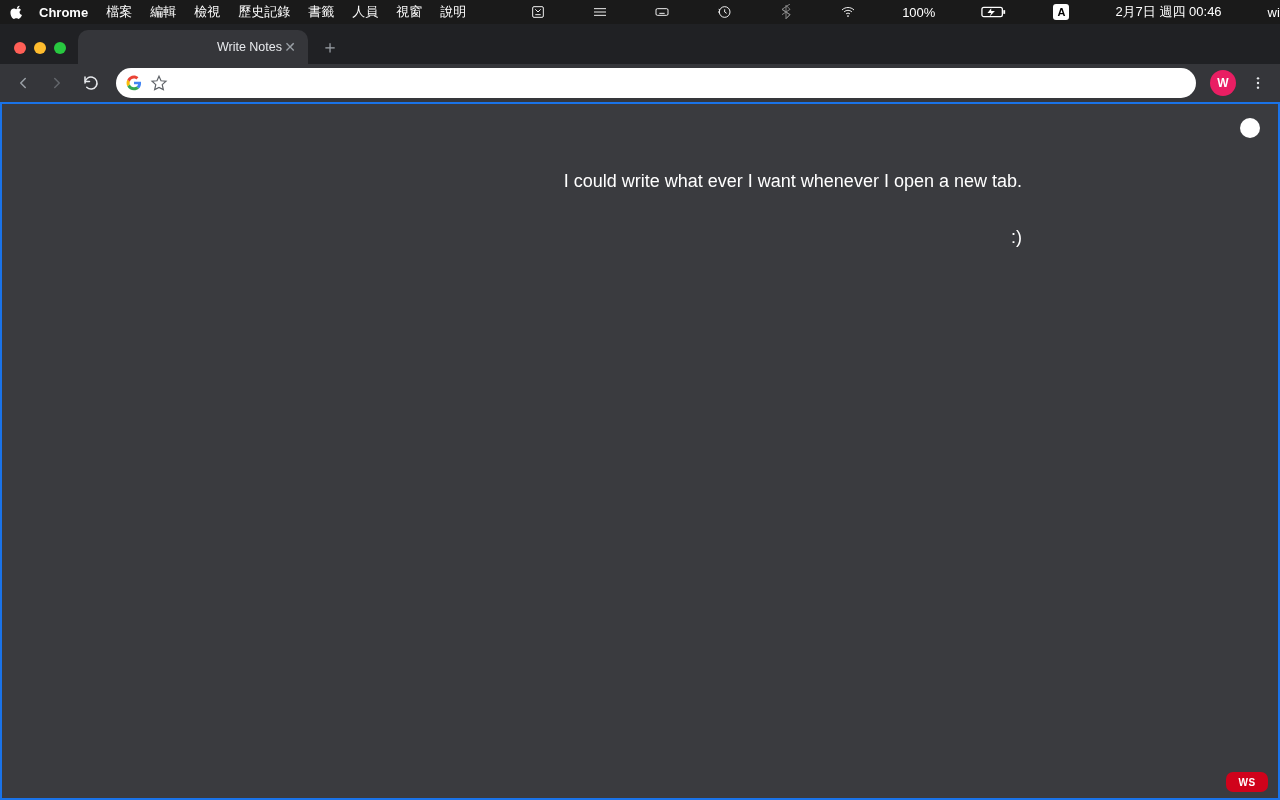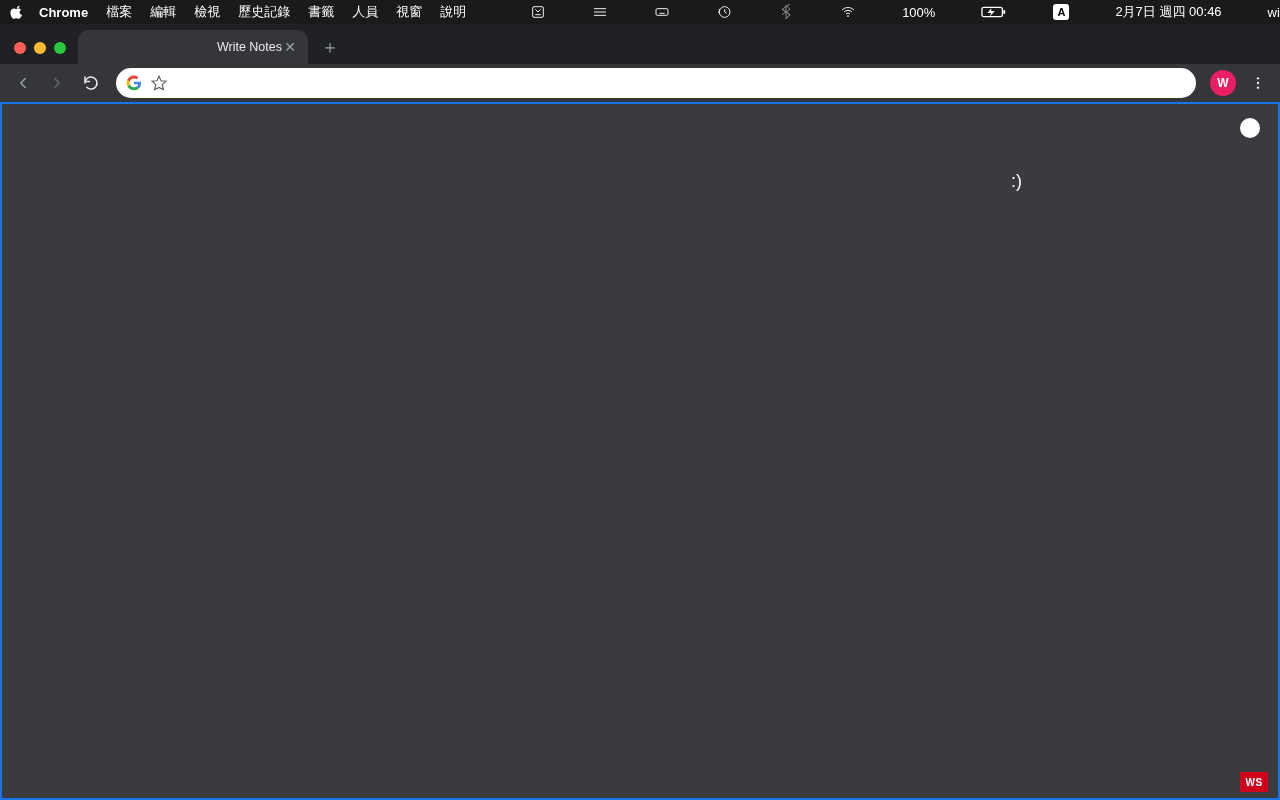--- a/index.html
+++ b/index.html
@@ -167,21 +167,21 @@
   .note-area p { margin: 0 0 28px 0; }
   .circle-btn {
     position: absolute;
     top: 14px; right: 18px;
     width: 20px; height: 20px; border-radius:50%;
     background:#fff;
   }
   .ws-badge {
     position:absolute;
     right: 10px; bottom: 6px;
-    width: 28px; height: 20px; border-radius:0;
+    width: 42px; height: 20px; border-radius:7px;
     background:#d0021b; color:#fff;
     font-size:10px; font-weight:700;
     display:flex; align-items:center; justify-content:center;
     letter-spacing:0.5px;
   }
 </style>
 </head>
 <body>
 
 <div class="menubar">
@@ -321,19 +321,20 @@
           <circle cx="12" cy="12" r="1.8"></circle>
           <circle cx="12" cy="19" r="1.8"></circle>
         </svg>
     </div>
   </div>
 
   <div class="viewport">
     <div class="circle-btn"></div>
 
     <div class="note-area">
+      <p>I could write what ever I want whenever I open a new tab.</p>
       <p>:)</p>
     </div>
 
     <div class="ws-badge">WS</div>
   </div>
 
 </div>
 
 </body></html>

